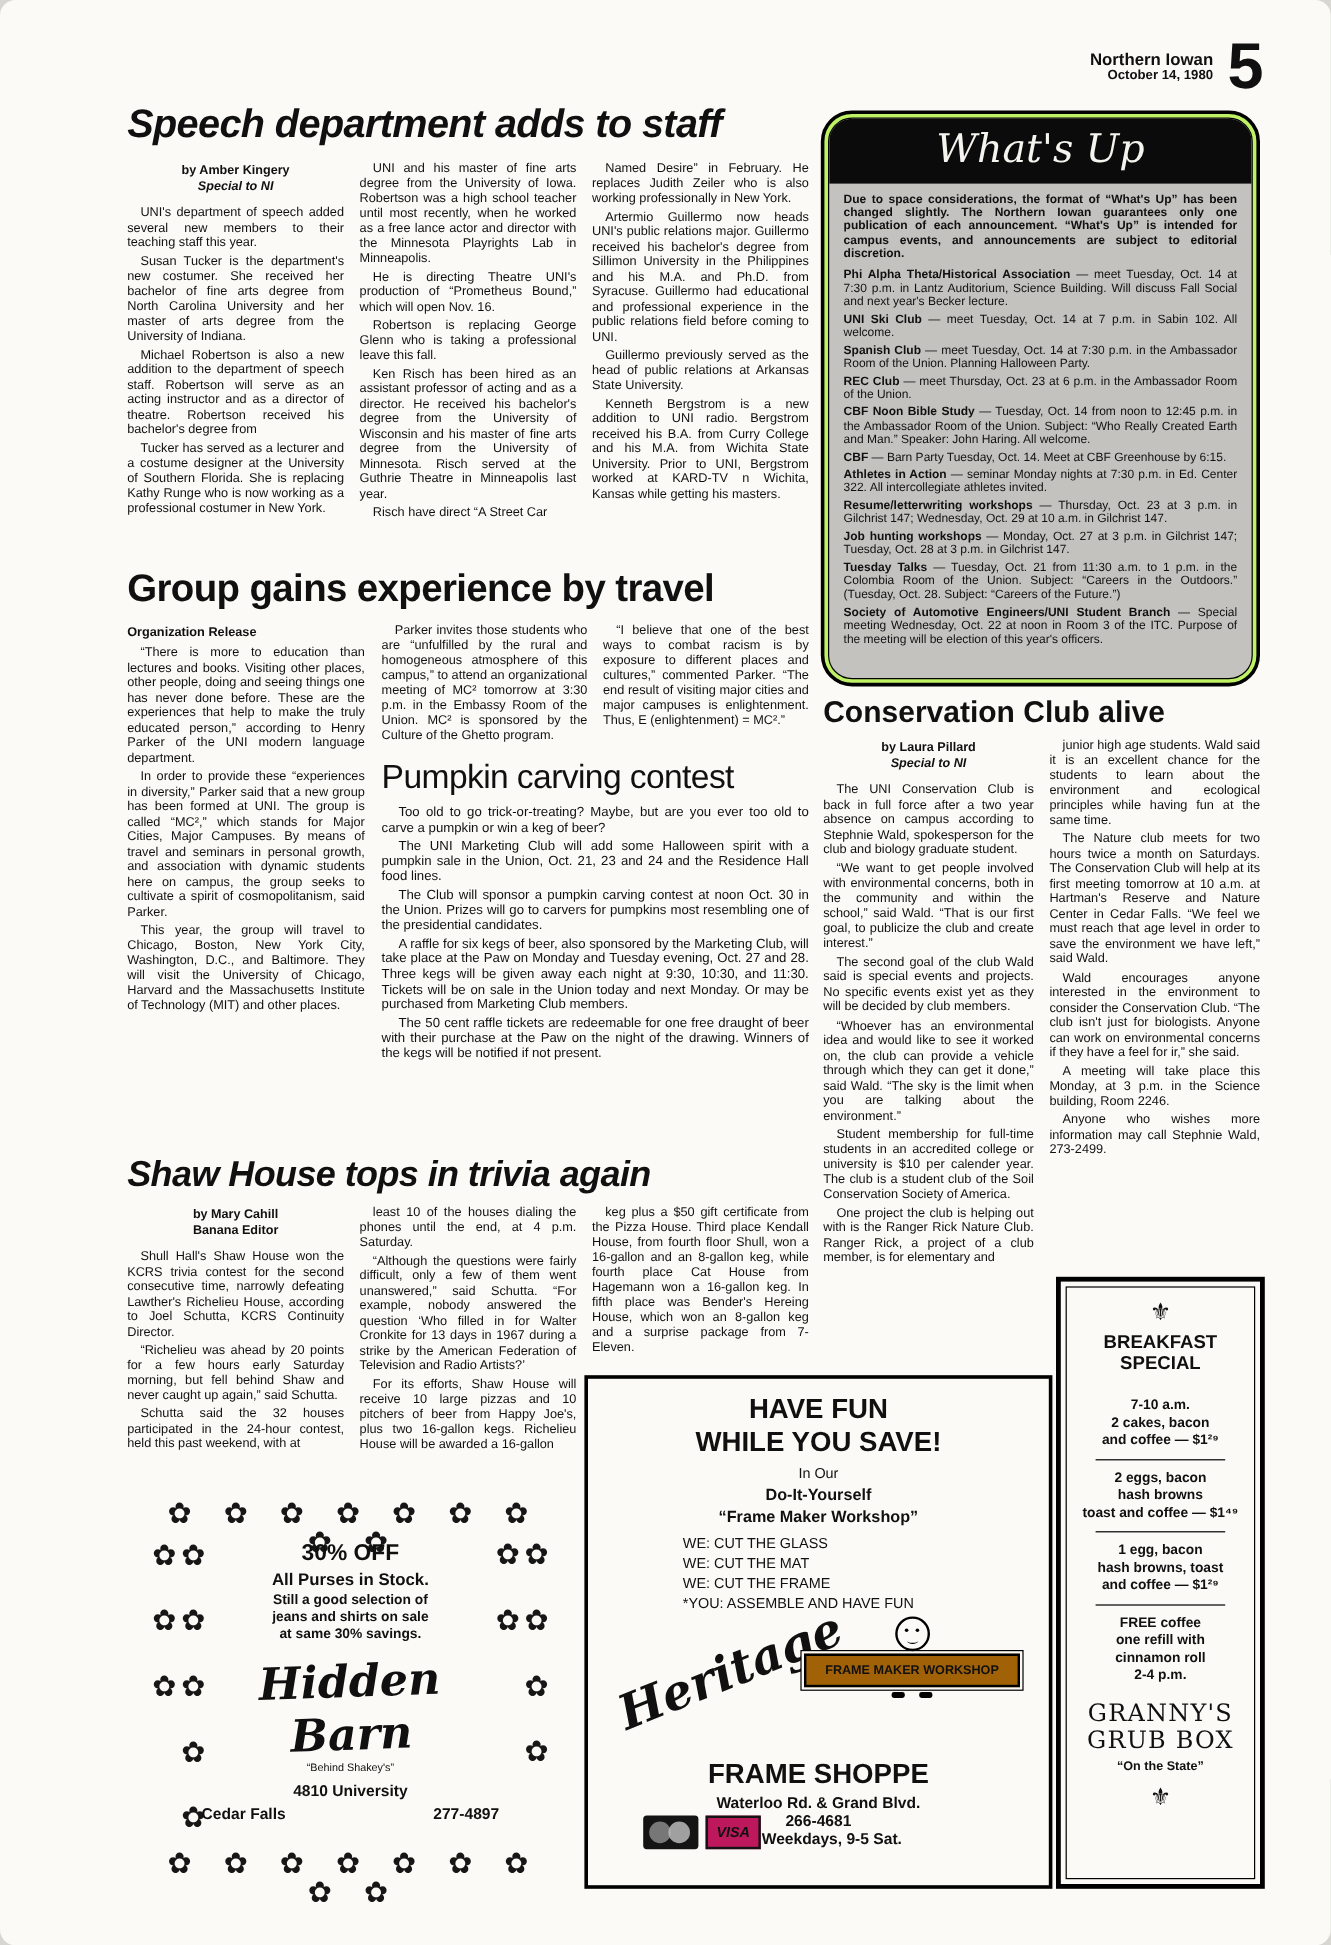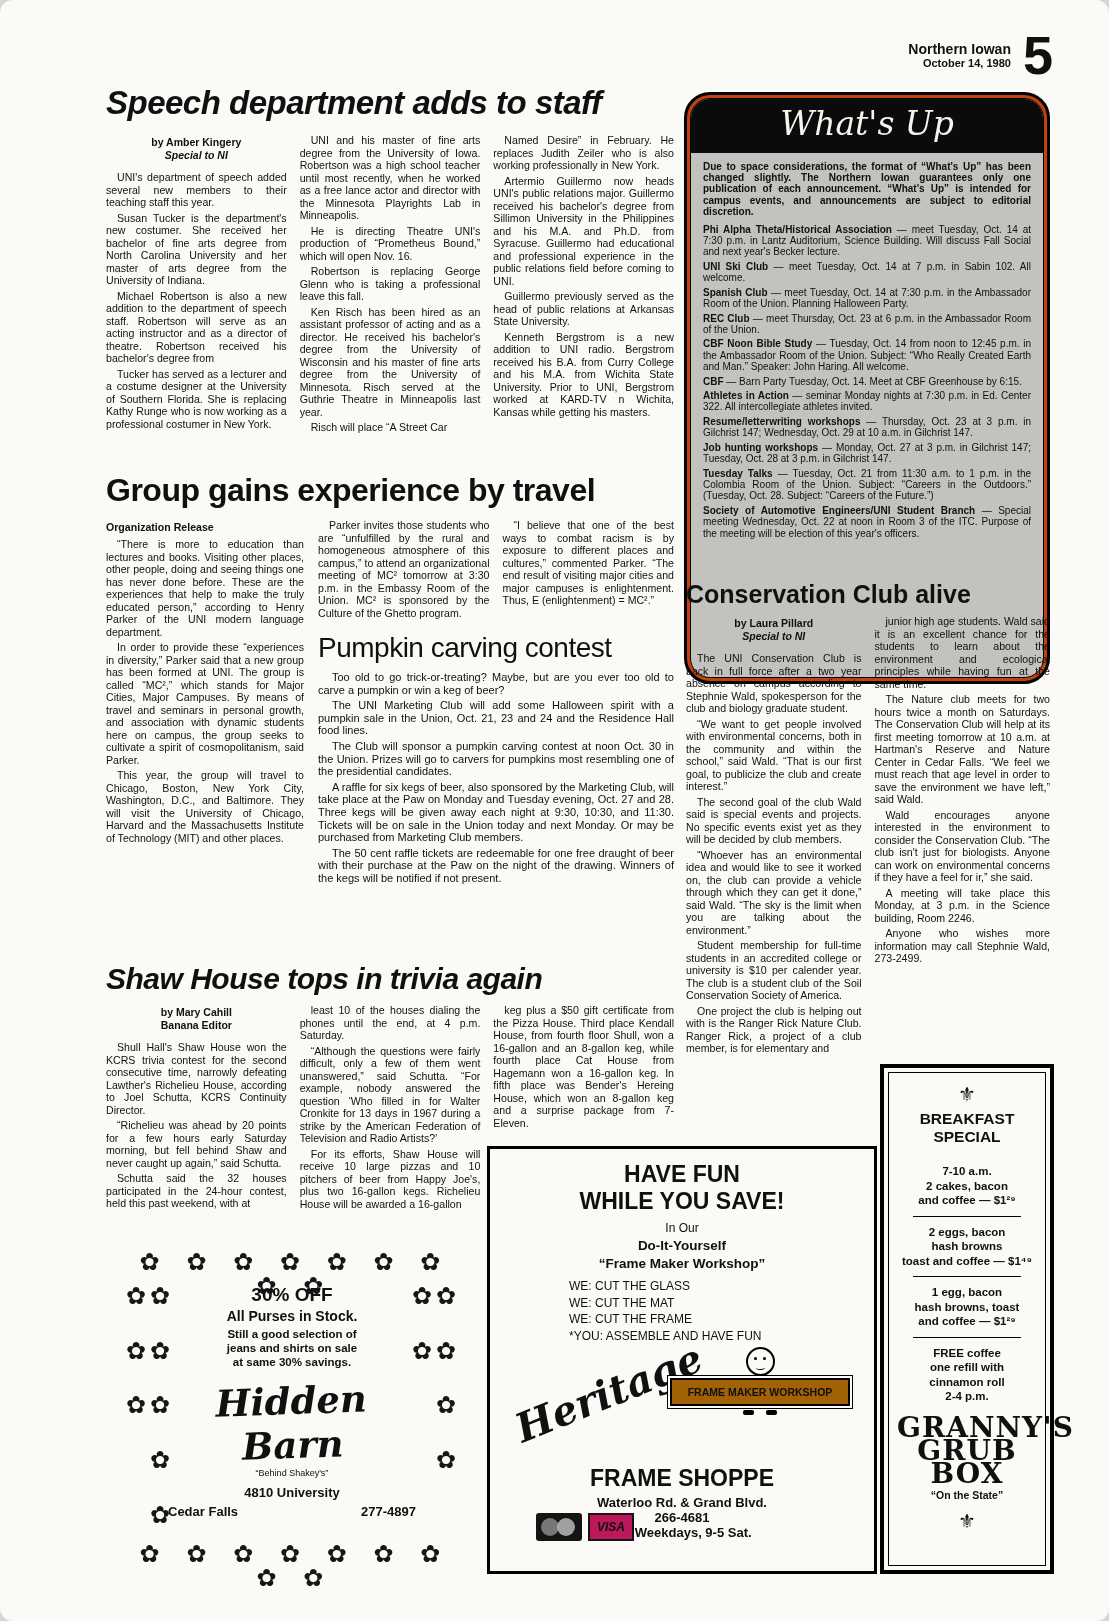--- a/index.html
+++ b/index.html
@@ -33,22 +33,22 @@
   .sec-travel{left:106px;top:472px;width:568px;}
   .sec-cons{left:686px;top:580px;width:364px;}
   .sec-trivia{left:106px;top:962px;width:568px;}
 
   .travel-body{display:flex;gap:14px;}
   .t-col1{width:198px;flex:none;}
   .t-right{flex:1;min-width:0;}
   .org-label{font-weight:bold;font-size:10.6px;margin:2px 0 5px;}
 
   
-  .wu{position:absolute;left:684px;top:92px;width:366px;height:592px;border:3px solid #000;
-      border-radius:26px;padding:3px;background:#c2410c;box-sizing:border-box;}
+  .wu{position:absolute;left:684px;top:92px;width:366px;height:480px;border:3px solid #000;
+      border-radius:26px;padding:3px;background:#bef264;box-sizing:border-box;}
   .wu-inner{border:1px solid #000;border-radius:20px;height:100%;overflow:hidden;background:#c3c2bf;box-sizing:border-box;}
   .wu-title{background:#0b0b0b;color:#f5f4ef;text-align:center;font-family:"DejaVu Serif",serif;
             font-style:italic;font-size:33px;line-height:1.2;padding:5px 0 9px;}
   .wu-body{padding:8px 12px 4px;}
   .wu-intro{font-weight:bold;font-size:10px;line-height:11.4px;margin:0 0 6px;text-align:justify;}
   p.wu-item{font-size:10px;line-height:11.2px;margin:0 0 3.5px;text-align:justify;}
 
   
   .ad-barn{position:absolute;left:124px;top:1250px;width:338px;height:340px;}
   .rose{position:absolute;font-size:24px;line-height:1;color:#161616;}
@@ -98,21 +98,21 @@
              font-weight:bold;font-size:12px;line-height:25px;box-sizing:border-box;}
 
   
   .ad-granny{position:absolute;left:880px;top:1064px;width:174px;height:510px;border:4px solid #000;
              outline:1px solid #000;outline-offset:-9px;box-sizing:border-box;text-align:center;
              padding:16px 13px 10px;background:#fbfaf6;}
   .gr-orn{font-size:20px;line-height:1;}
   .gr-title{font-size:15.5px;font-weight:bold;line-height:18px;margin:6px 0 18px;}
   p.gr-line{font-size:11.5px;font-weight:bold;line-height:14.5px;margin:0;text-align:center;}
   .gr-hr{border:none;border-top:1.5px solid #000;margin:8px 16px;}
-  .gr-name{font-family:"DejaVu Serif",serif;font-weight:bold;font-size:28px;line-height:23px;
+  .gr-name{font-family:"DejaVu Serif",serif;font-weight:normal;font-size:20px;line-height:23px;
            letter-spacing:1px;margin-top:12px;}
   .gr-tag{font-size:10.5px;font-weight:bold;margin-top:4px;}
   .gr-orn-bottom{margin-top:10px;}
 </style>
 </head>
 <body>
 
 <div class="page">
 
   <header class="masthead">
@@ -136,21 +136,21 @@
             <p class="para">Susan Tucker is the department's new costumer. She received her bachelor of fine arts degree from North Carolina University and her master of arts degree from the University of Indiana.</p>
             <p class="para">Michael Robertson is also a new addition to the department of speech staff. Robertson will serve as an acting instructor and as a director of theatre. Robertson received his bachelor's degree from</p>
             <p class="para">Tucker has served as a lecturer and a costume designer at the University of Southern Florida. She is replacing Kathy Runge who is now working as a professional costumer in New York.</p>
           </div>
       </div>
       <div class="col">
           <p class="para">UNI and his master of fine arts degree from the University of Iowa. Robertson was a high school teacher until most recently, when he worked as a free lance actor and director with the Minnesota Playrights Lab in Minneapolis.</p>
           <p class="para">He is directing Theatre UNI's production of “Prometheus Bound,” which will open Nov. 16.</p>
           <p class="para">Robertson is replacing George Glenn who is taking a professional leave this fall.</p>
           <p class="para">Ken Risch has been hired as an assistant professor of acting and as a director. He received his bachelor's degree from the University of Wisconsin and his master of fine arts degree from the University of Minnesota. Risch served at the Guthrie Theatre in Minneapolis last year.</p>
-          <p class="para">Risch will place “A Street Car</p>
+          <p class="para">Risch have direct “A Street Car</p>
         </div>
       <div class="col">
           <p class="para">Named Desire” in February. He replaces Judith Zeiler who is also working professionally in New York.</p>
           <p class="para">Artermio Guillermo now heads UNI's public relations major. Guillermo received his bachelor's degree from Sillimon University in the Philippines and his M.A. and Ph.D. from Syracuse. Guillermo had educational and professional experience in the public relations field before coming to UNI.</p>
           <p class="para">Guillermo previously served as the head of public relations at Arkansas State University.</p>
           <p class="para">Kenneth Bergstrom is a new addition to UNI radio. Bergstrom received his B.A. from Curry College and his M.A. from Wichita State University. Prior to UNI, Bergstrom worked at KARD-TV n Wichita, Kansas while getting his masters.</p>
         </div>
     </div>
   </section>
 

